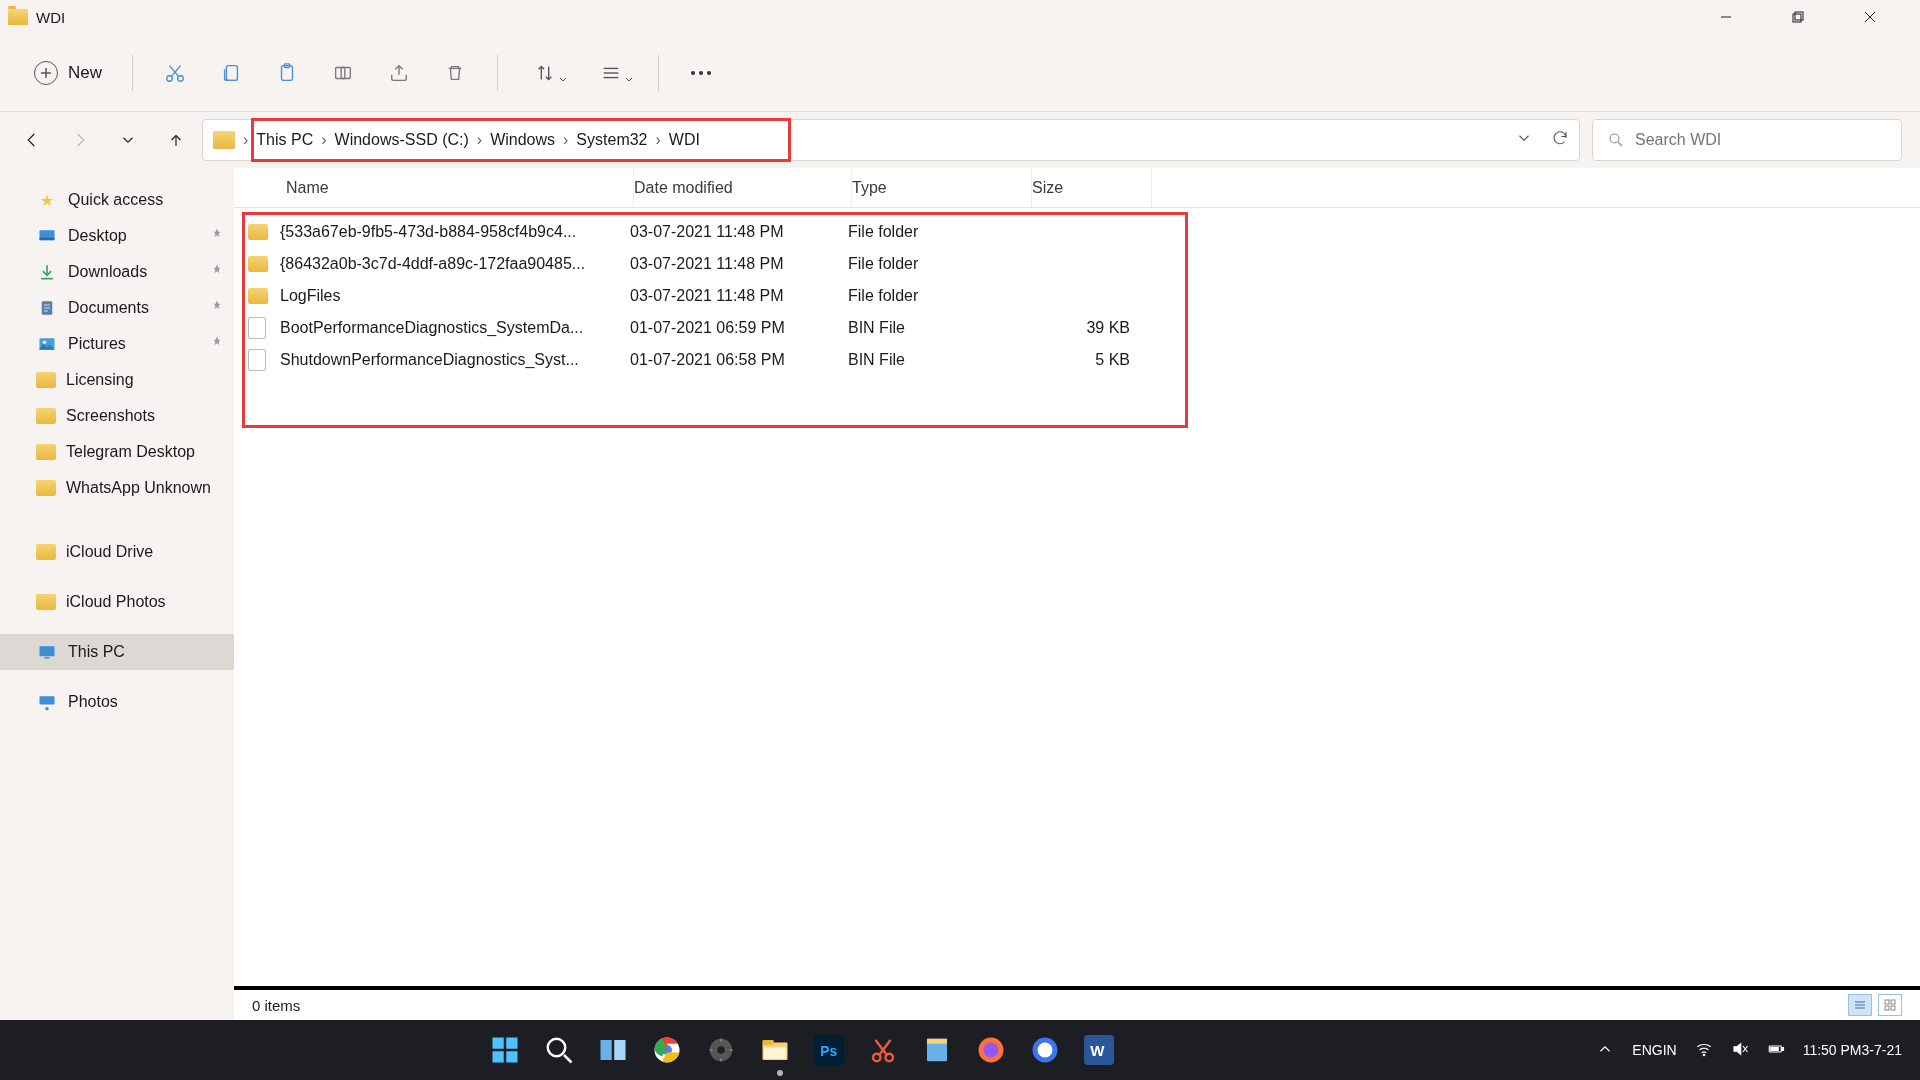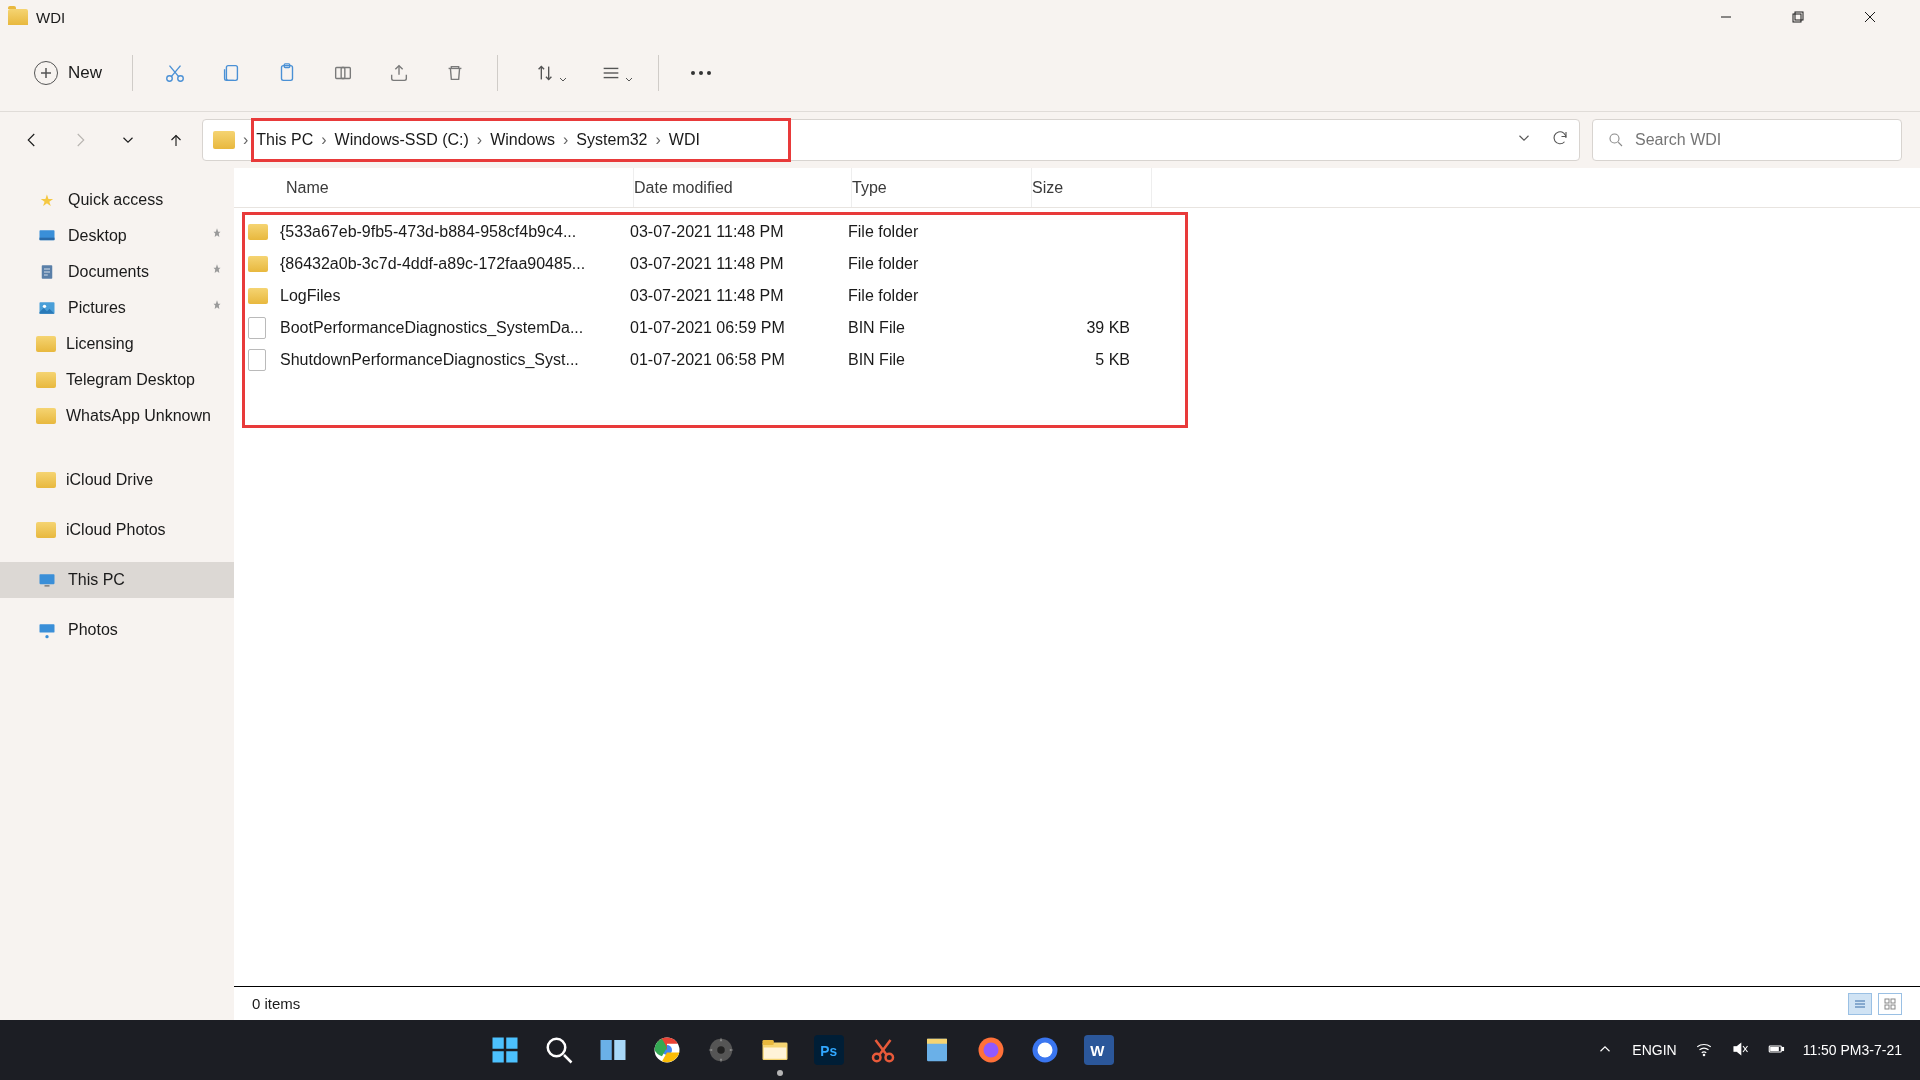--- a/index.html
+++ b/index.html
@@ -71,21 +71,21 @@
 .filerow { height: 32px; display: flex; align-items: center; padding-left: 14px; font-size: 16px; color: #1a1a1a; }
 .fr-icon { width: 24px; display: flex; align-items: center; justify-content: center; }
 .fr-icon.folder { width: 20px; height: 16px; background: linear-gradient(#f5d472, #e8b83e); border-radius: 2px; margin-right: 4px; }
 .fr-icon.file { width: 18px; height: 22px; border: 1.5px solid #bababa; border-radius: 2px; background: #fff; position: relative; margin-right: 6px; }
 .fr-name { width: 358px; overflow: hidden; white-space: nowrap; text-overflow: ellipsis; padding-left: 8px; }
 .fr-date { width: 218px; }
 .fr-type { width: 180px; }
 .fr-size { width: 120px; text-align: right; padding-right: 18px; }
 .file-highlight { position: absolute; border: 3px solid #e83a3a; pointer-events: none; }
 
-.statusbar { height: 34px; border-top: 1px solid #000000; display: flex; align-items: center; padding: 0 18px; font-size: 15px; color: #1a1a1a; background: #fff; }
+.statusbar { height: 34px; border-top: 4px solid #000000; display: flex; align-items: center; padding: 0 18px; font-size: 15px; color: #1a1a1a; background: #fff; }
 .status-right { margin-left: auto; display: flex; gap: 6px; }
 .view-btn { width: 24px; height: 22px; border: 1px solid #9ac0e4; display: flex; align-items: center; justify-content: center; }
 .view-btn.active { background: #d0e3f4; }
 
 
 .taskbar { height: 60px; background: #1c1e24; display: flex; align-items: center; padding: 0 18px; }
 .task-center { flex: 1; display: flex; justify-content: center; gap: 14px; }
 .task-icon { width: 40px; height: 40px; border-radius: 4px; display: flex; align-items: center; justify-content: flex-start; position: relative; }
 .task-icon img, .task-icon svg { width: 30px; height: 30px; }
 .task-icon.active::after { content: ""; position: absolute; bottom: -6px; left: 50%; transform: translateX(-50%); width: 6px; height: 6px; background: #b5b5b5; border-radius: 50%; }
@@ -270,20 +270,33 @@
             <rect x="3" y="14" width="18" height="3" fill="#2a6aa8"></rect>
           </svg>
         </div>
       <span>Desktop</span>
       <div class="side-pin"><svg viewBox="0 0 24 24" fill="currentColor">
             <path d="M12 2l2 6h4l-3 3 1 6-4-3-4 3 1-6-3-3h4z"></path>
           </svg></div>
     </div>
     <div class="side-item">
       <div class="side-icon">
+          <svg viewBox="0 0 24 24" width="20" height="20" fill="none" stroke="#3a9f5a" stroke-width="2">
+            <path d="M12 4v10"></path>
+            <path d="M7 11l5 5 5-5"></path>
+            <line x1="5" y1="20" x2="19" y2="20"></line>
+          </svg>
+        </div>
+      <span>Downloads</span>
+      <div class="side-pin"><svg viewBox="0 0 24 24" fill="currentColor">
+            <path d="M12 2l2 6h4l-3 3 1 6-4-3-4 3 1-6-3-3h4z"></path>
+          </svg></div>
+    </div>
+    <div class="side-item">
+      <div class="side-icon">
           <svg viewBox="0 0 24 24" width="18" height="20">
             <rect x="5" y="3" width="14" height="18" rx="1" fill="#5a7fa8"></rect>
             <line x1="8" y1="8" x2="16" y2="8" stroke="#fff"></line>
             <line x1="8" y1="12" x2="16" y2="12" stroke="#fff"></line>
             <line x1="8" y1="16" x2="13" y2="16" stroke="#fff"></line>
           </svg>
         </div>
       <span>Documents</span>
       <div class="side-pin"><svg viewBox="0 0 24 24" fill="currentColor">
             <path d="M12 2l2 6h4l-3 3 1 6-4-3-4 3 1-6-3-3h4z"></path>
@@ -298,20 +311,24 @@
           </svg>
         </div>
       <span>Pictures</span>
       <div class="side-pin"><svg viewBox="0 0 24 24" fill="currentColor">
             <path d="M12 2l2 6h4l-3 3 1 6-4-3-4 3 1-6-3-3h4z"></path>
           </svg></div>
     </div>
     <div class="side-item">
         <div class="side-icon folder"></div>
         <span>Licensing</span>
+      </div>
+    <div class="side-item">
+        <div class="side-icon folder"></div>
+        <span>Screenshots</span>
       </div>
     <div class="side-item">
         <div class="side-icon folder"></div>
         <span>Telegram Desktop</span>
       </div>
     <div class="side-item">
         <div class="side-icon folder"></div>
         <span>WhatsApp Unknown</span>
       </div>
     <div class="side-gap"></div>

